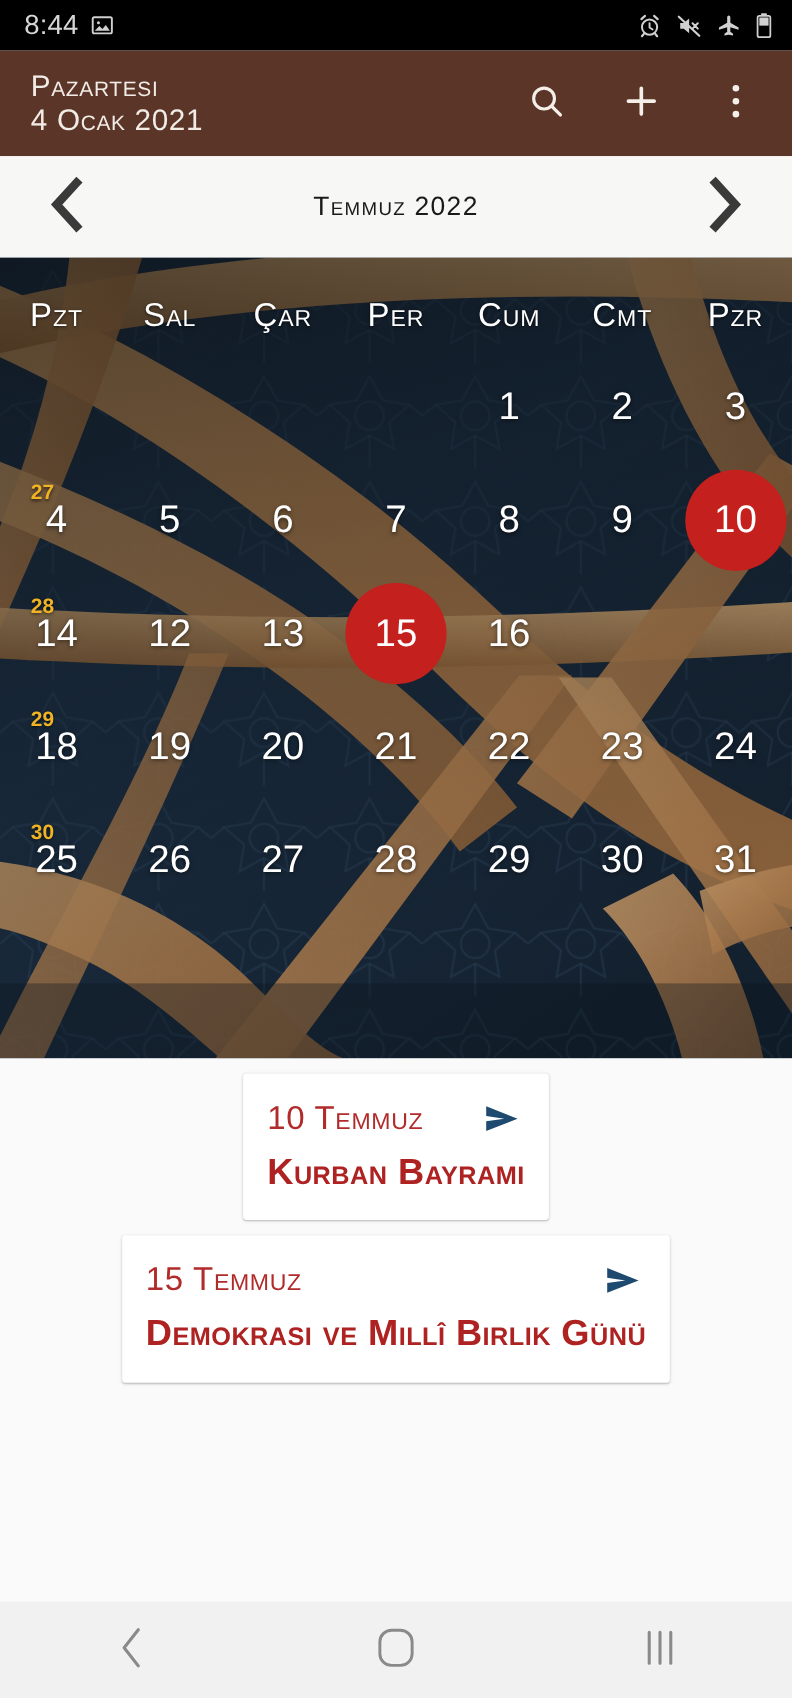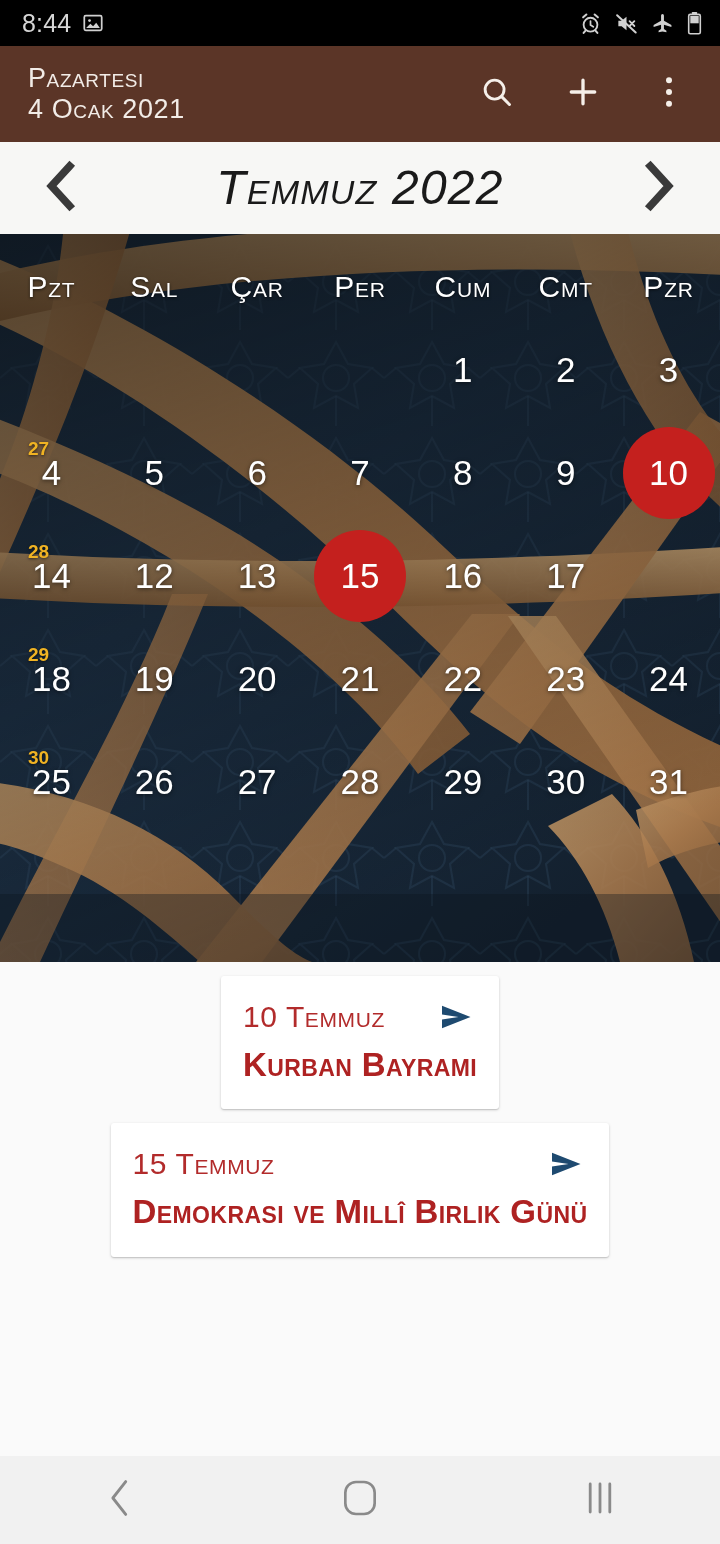--- a/index.html
+++ b/index.html
@@ -99,22 +99,21 @@
     align-items: center;
     justify-content: space-between;
     padding: 0 34px;
     flex: 0 0 auto;
     position: relative;
     z-index: 3;
   }
   .month-title {
     flex: 1 1 auto;
     text-align: center;
-    font-size: 48px;
-    font-style: italic;
+    font-size: 24px;
     font-variant: small-caps;
     letter-spacing: 1.2px;
     color: #1a1a1a;
     line-height: 1;
   }
   .navchev { cursor: pointer; width: 54px; height: 60px;
     display: flex; align-items: center; justify-content: center; }
 
   
   .calendar {
@@ -489,23 +488,20 @@
             <div class="day-cell">
               <span class="day-num">13</span>
             </div>
             <div class="day-cell sel">
               <span class="hl-circle" style="background: rgb(196, 32, 30);"></span>
               <span class="day-num">15</span>
             </div>
             <div class="day-cell">
               <span class="day-num">16</span>
             </div>
-            <div class="day-cell">
-              <span class="day-num">17</span>
-            </div>
           </div>
           <div class="week-row">
             <div class="day-cell">
               <span class="week-num">29</span>
               <span class="day-num">18</span>
             </div>
             <div class="day-cell">
               <span class="day-num">19</span>
             </div>
             <div class="day-cell">

